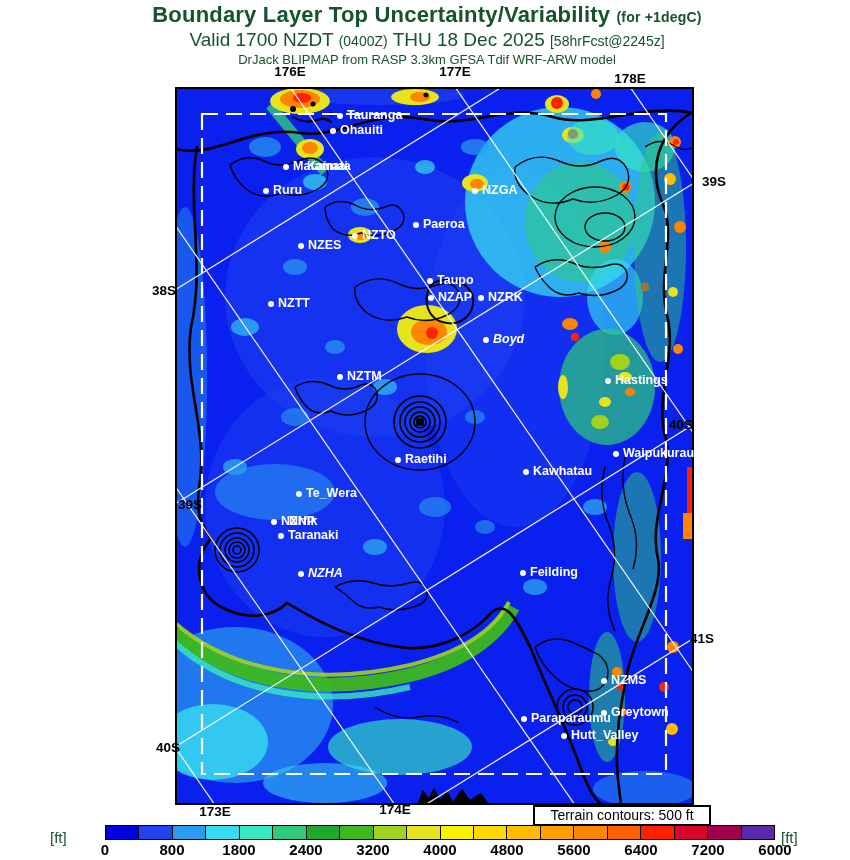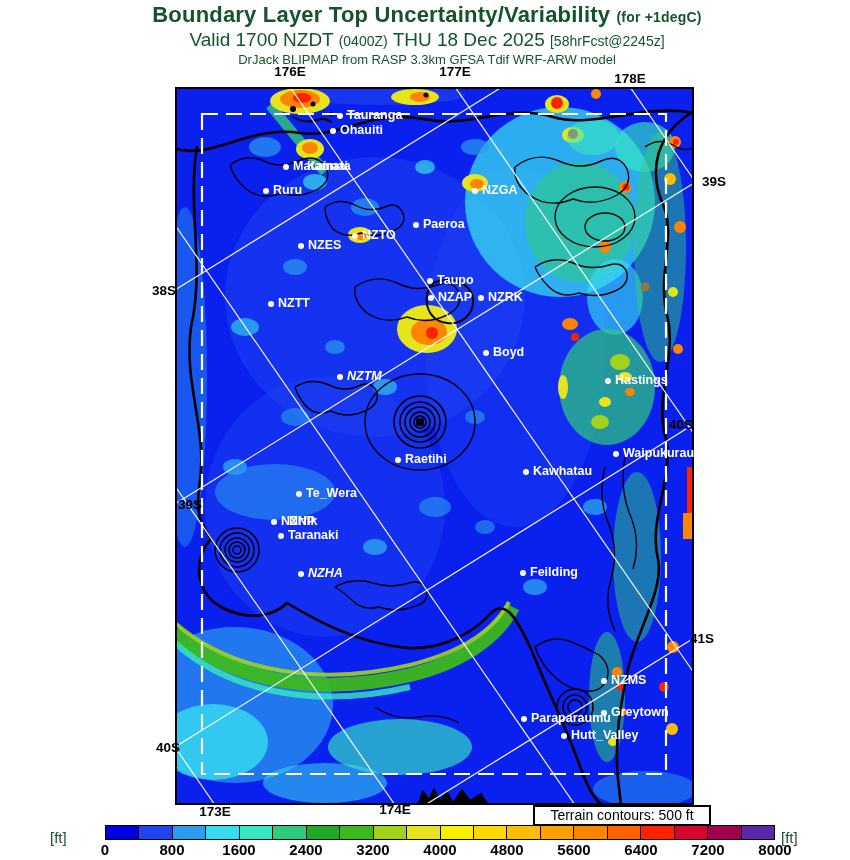--- a/index.html
+++ b/index.html
@@ -223,22 +223,22 @@
         <div class="site" style="left: 132px; top: 79px;">Kaimai</div>
         <div class="site" style="left: 88px; top: 103px; text-align: right;"><span class="dot"></span>Ruru</div>
         <div class="site" style="left: 297px; top: 103px;"><span class="dot"></span>NZGA</div>
         <div class="site" style="left: 238px; top: 137px;"><span class="dot"></span>Paeroa</div>
         <div class="site" style="left: 177px; top: 148px;"><span class="dot"></span>NZTO</div>
         <div class="site" style="left: 123px; top: 158px;"><span class="dot"></span>NZES</div>
         <div class="site" style="left: 252px; top: 193px;"><span class="dot"></span>Taupo</div>
         <div class="site" style="left: 253px; top: 210px;"><span class="dot"></span>NZAP</div>
         <div class="site" style="left: 303px; top: 210px;"><span class="dot"></span>NZRK</div>
         <div class="site" style="left: 93px; top: 216px;"><span class="dot"></span>NZTT</div>
-        <div class="site" style="left: 308px; top: 265px;"><span class="dot"></span>Boyd</div>
-        <div class="site" style="left: 162px; top: 289px; font-style: italic;"><span class="dot"></span>NZTM</div>
+        <div class="site" style="left: 308px; top: 252px; font-style: italic;"><span class="dot"></span>Boyd</div>
+        <div class="site" style="left: 162px; top: 289px;"><span class="dot"></span>NZTM</div>
         <div class="site" style="left: 430px; top: 293px;"><span class="dot"></span>Hastings</div>
         <div class="site" style="left: 438px; top: 366px;"><span class="dot"></span>Waipukurau</div>
         <div class="site" style="left: 220px; top: 372px;"><span class="dot"></span>Raetihi</div>
         <div class="site" style="left: 348px; top: 384px;"><span class="dot"></span>Kawhatau</div>
         <div class="site" style="left: 121px; top: 406px;"><span class="dot"></span>Te_Wera</div>
         <div class="site" style="left: 96px; top: 434px;"><span class="dot"></span>NZNP</div>
         <div class="site" style="left: 114px; top: 434px;">Nrflk</div>
         <div class="site" style="left: 103px; top: 448px;"><span class="dot"></span>Taranaki</div>
         <div class="site" style="left: 123px; top: 486px; font-style: italic;"><span class="dot"></span>NZHA</div>
         <div class="site" style="left: 345px; top: 485px;"><span class="dot"></span>Feilding</div>
@@ -284,26 +284,26 @@
       <div class="cb-seg" style="background: rgb(255, 132, 0);"></div>
       <div class="cb-seg" style="background: rgb(255, 96, 0);"></div>
       <div class="cb-seg" style="background: rgb(255, 34, 0);"></div>
       <div class="cb-seg" style="background: rgb(216, 5, 42);"></div>
       <div class="cb-seg" style="background: rgb(160, 0, 76);"></div>
       <div class="cb-seg" style="background: rgb(90, 40, 170);"></div>
     </div>
   <div id="cb-ticks">
       <div class="cb-tick" style="left: 0px;">0</div>
       <div class="cb-tick" style="left: 67px;">800</div>
-      <div class="cb-tick" style="left: 134px;">1600</div>
+      <div class="cb-tick" style="left: 134px;">1800</div>
       <div class="cb-tick" style="left: 201px;">2400</div>
       <div class="cb-tick" style="left: 268px;">3200</div>
       <div class="cb-tick" style="left: 335px;">4000</div>
       <div class="cb-tick" style="left: 402px;">4800</div>
       <div class="cb-tick" style="left: 469px;">5600</div>
       <div class="cb-tick" style="left: 536px;">6400</div>
       <div class="cb-tick" style="left: 603px;">7200</div>
-      <div class="cb-tick" style="left: 670px;">8000</div>
+      <div class="cb-tick" style="left: 670px;">6000</div>
     </div>
   <div id="cb-unit-left" class="cb-unit">[ft]</div>
   <div id="cb-unit-right" class="cb-unit">[ft]</div>
 
 </div>
 
 </body></html>

